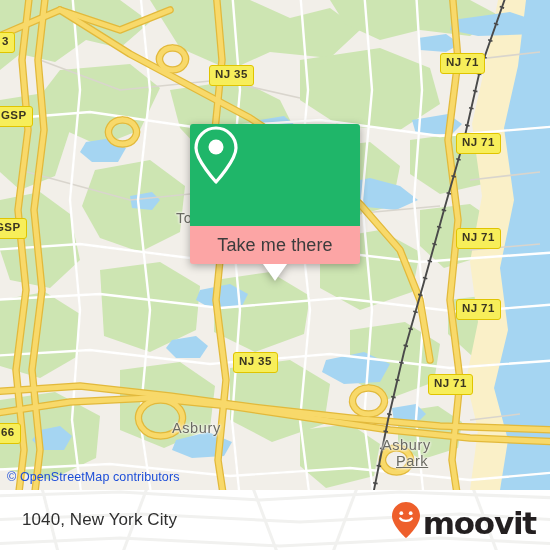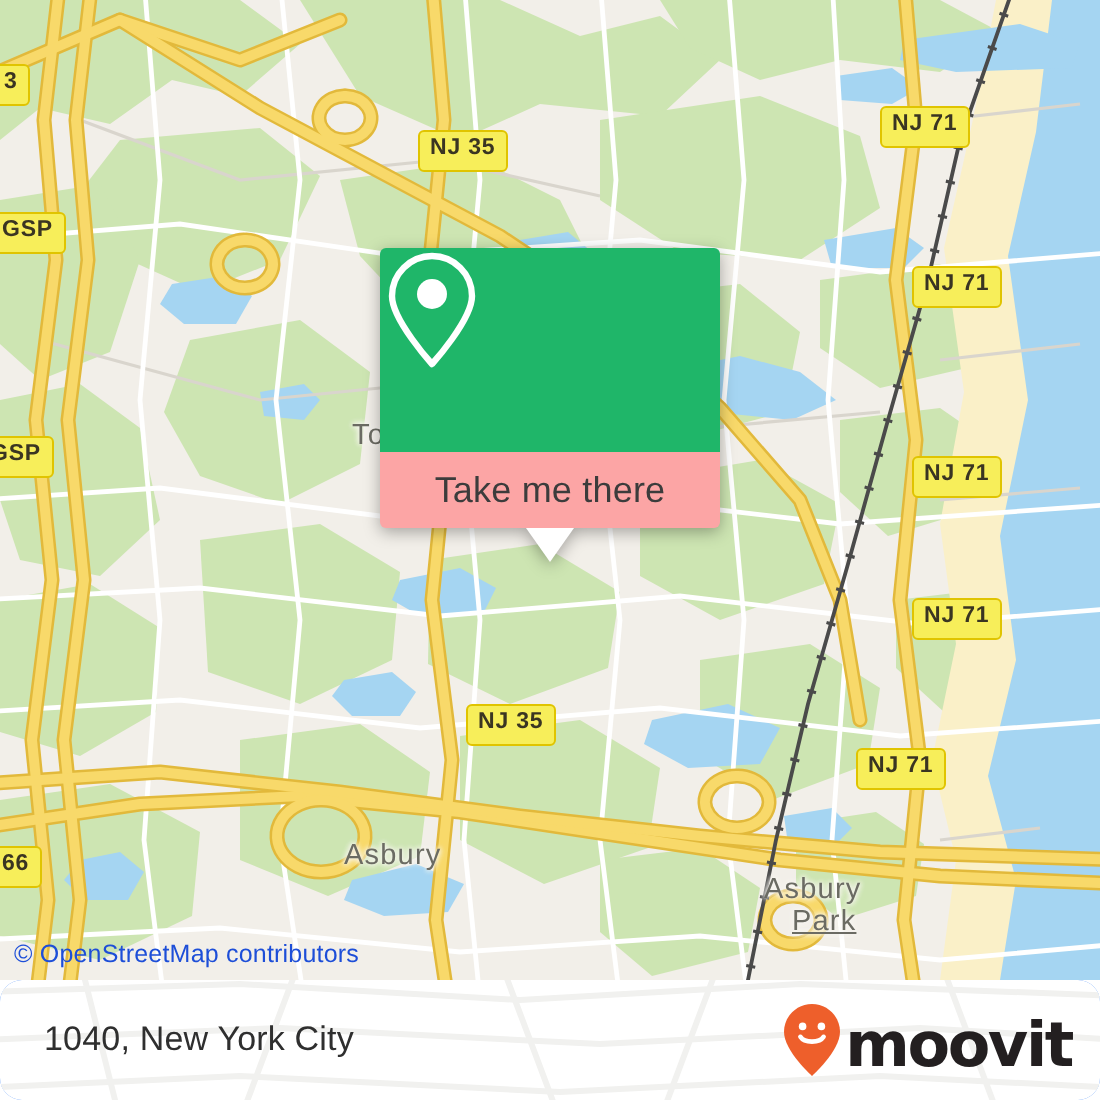--- a/index.html
+++ b/index.html
@@ -93,21 +93,20 @@
     border-top: 17px solid #ffffff;
   }
 
   
   #bottombar {
     position: absolute;
     left: 0; top: 490px;
     width: 550px; height: 60px;
     background: #3b82f6;
     overflow: hidden;
-    border-radius: 11px;
   }
   #bottombar-bg { position: absolute; left: 0; top: 0; opacity: 1; }
   #address {
     position: absolute;
     left: 22px; top: 50%;
     transform: translateY(-50%);
     font-family: "Liberation Sans", sans-serif;
     font-size: 17px;
     color: #2f2f2f;
     letter-spacing: .1px;

